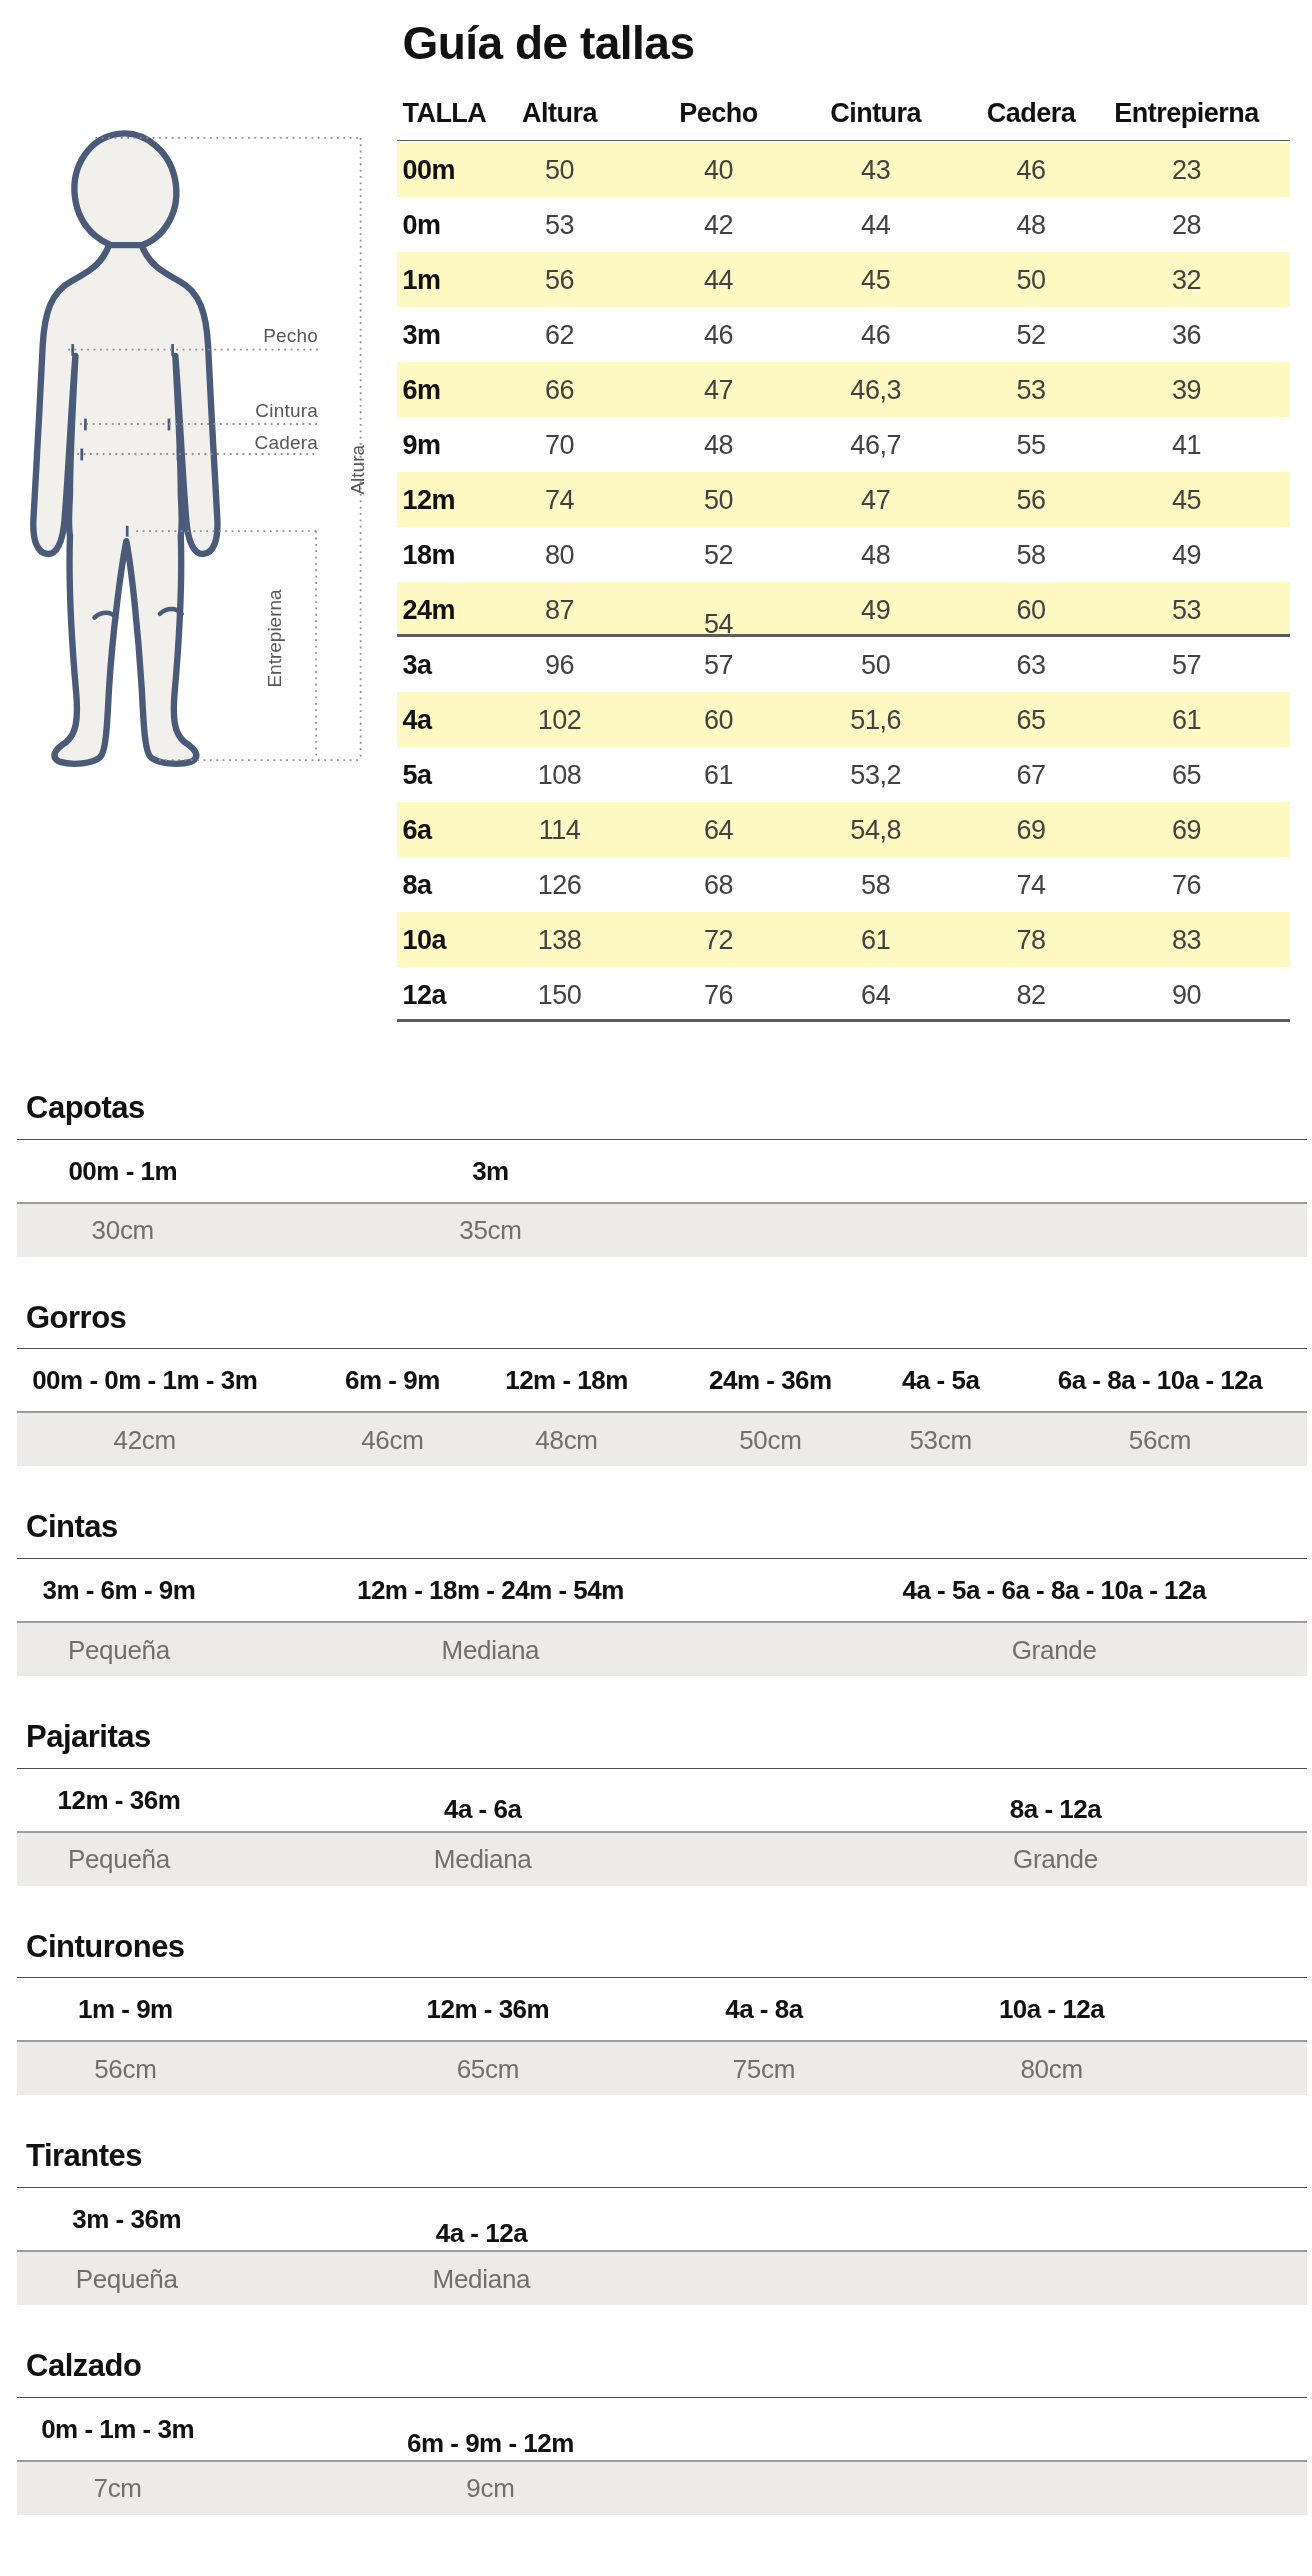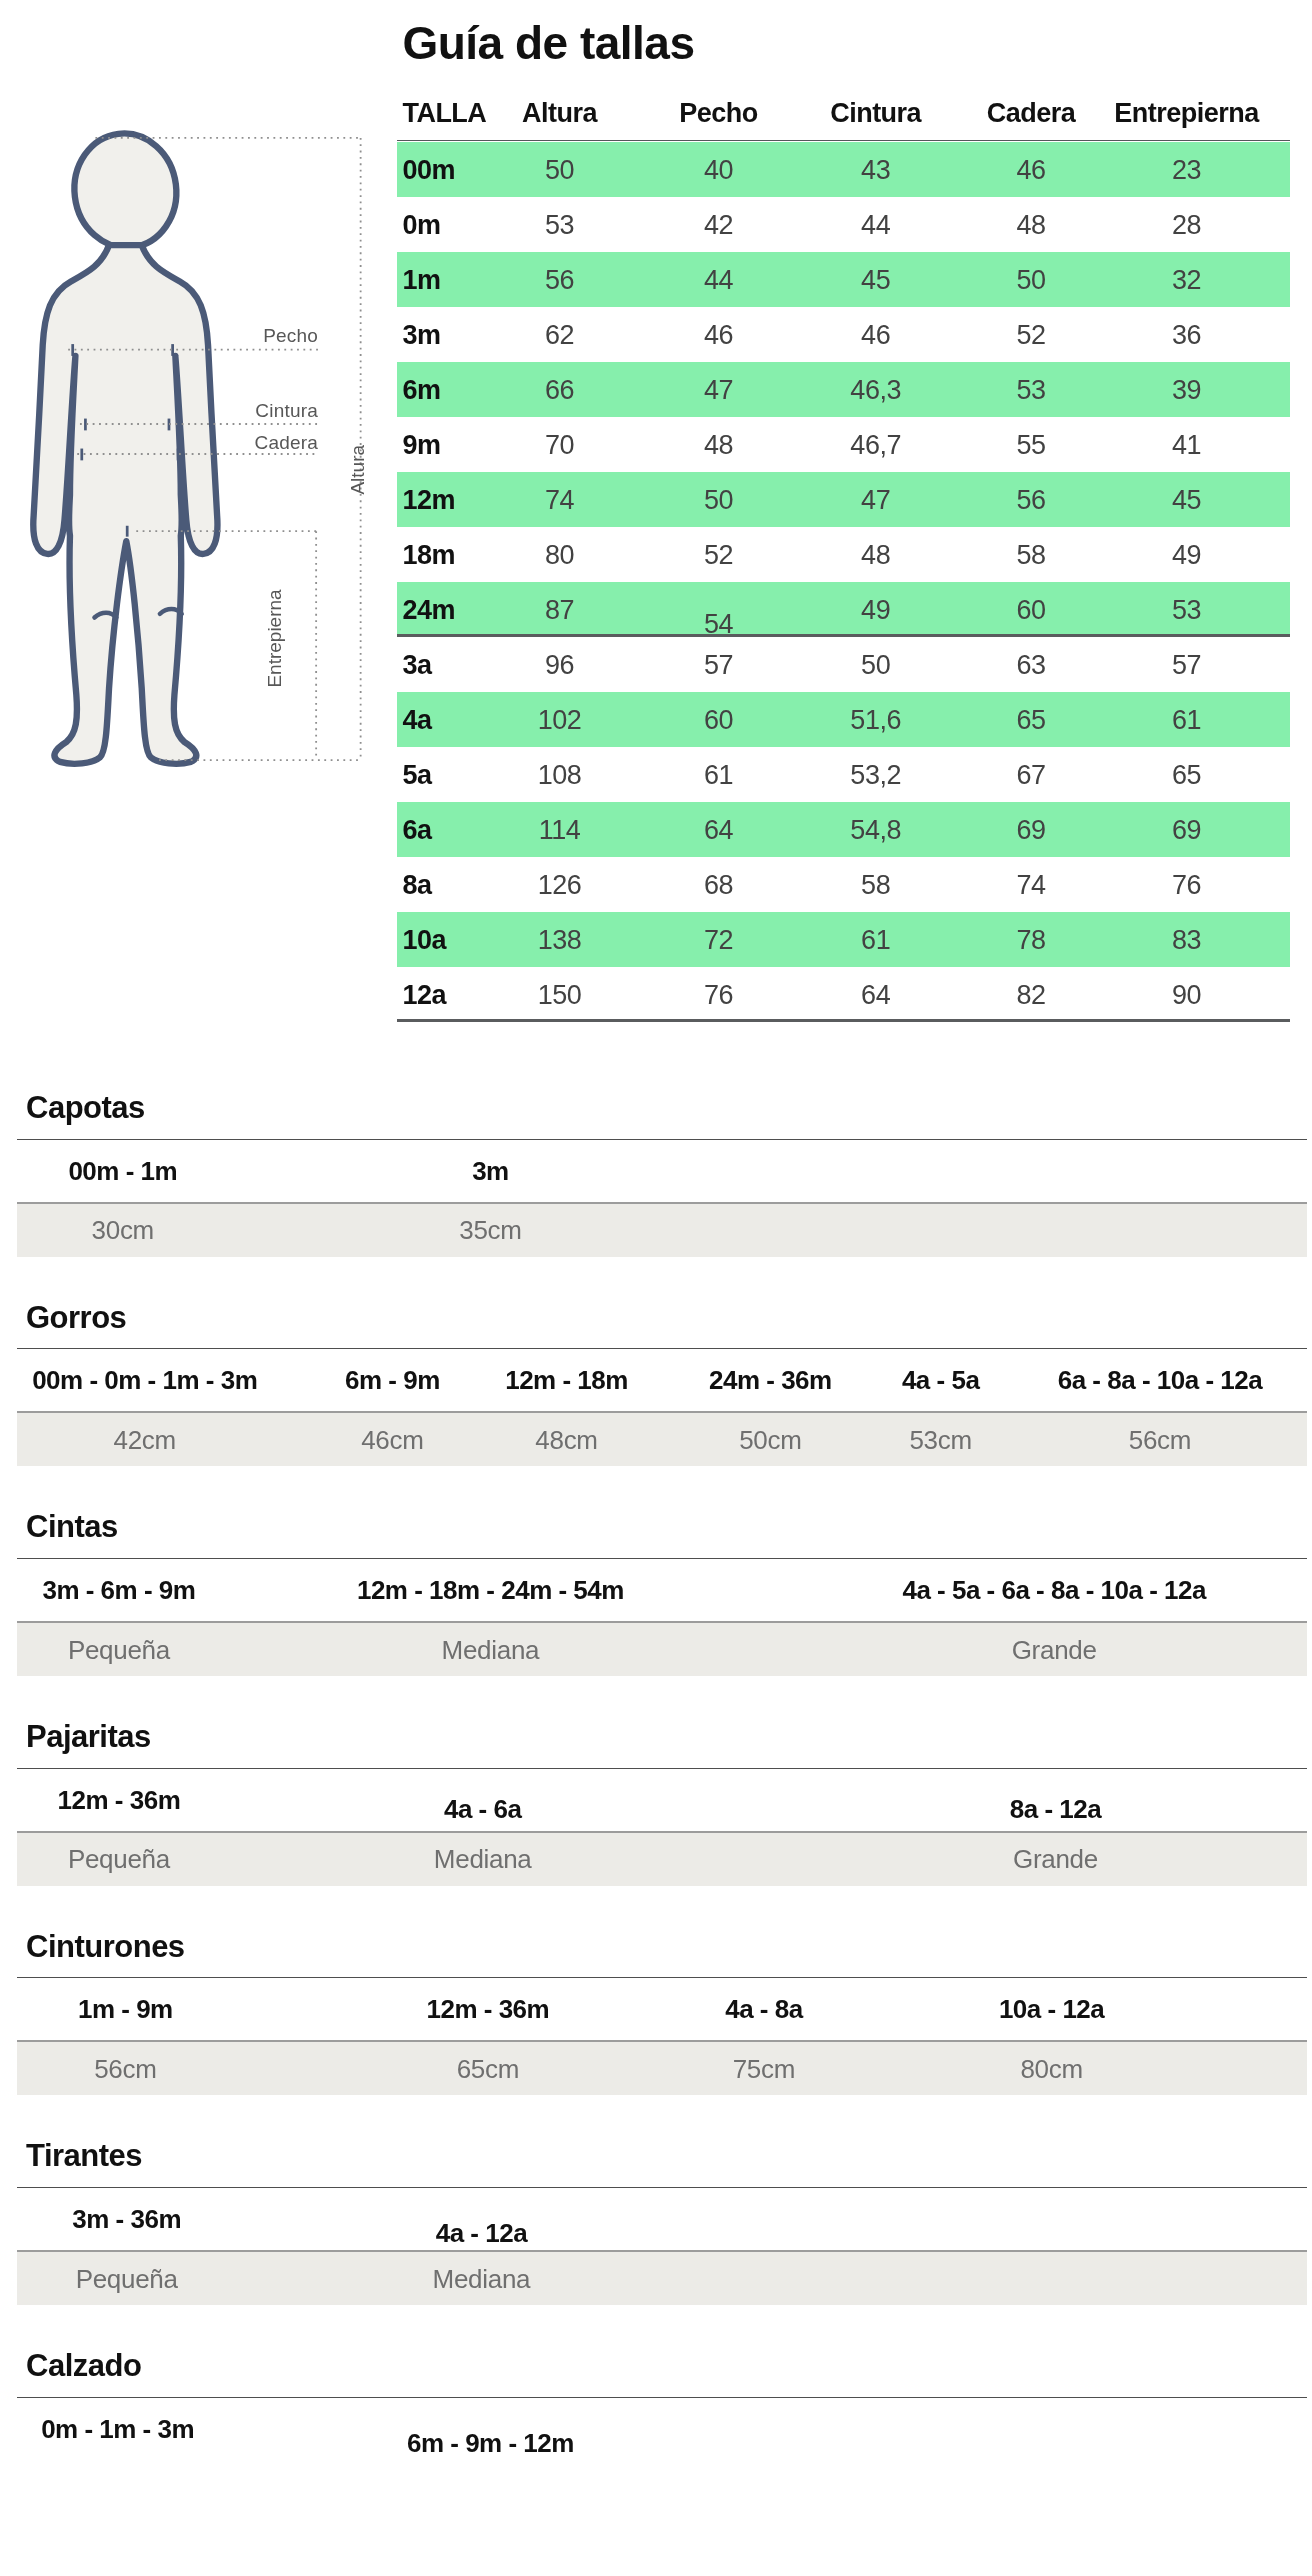--- a/index.html
+++ b/index.html
@@ -27,21 +27,21 @@
   }
   .st-header{position:absolute;left:0;top:87px;width:100%;height:53px;}
   .hc{
     position:absolute;bottom:11px;transform:translateX(-50%);
     font-weight:700;font-size:27px;letter-spacing:-0.5px;color:#111;white-space:nowrap;
   }
   .hc.first{left:5.4px;transform:none;}
   .st-underline{position:absolute;left:0;top:140px;width:100%;height:0;border-top:1.8px solid #54575a;}
   .st-rows{position:absolute;left:0;top:142px;width:100%;}
   .t-row{position:relative;height:55px;}
-  .t-row.stripe{background:#86efac;}
+  .t-row.stripe{background:#fef9c3;}
   .t-row.sep::after,.t-row.last::after{
     content:"";position:absolute;left:0;right:0;bottom:0;height:2.7px;background:#5a5c5e;
   }
   .t-label{
     position:absolute;left:5.4px;top:50%;transform:translateY(-50%);
     font-weight:700;font-size:27px;color:#111;letter-spacing:-0.5px;
   }
   .t-val{
     position:absolute;top:50%;transform:translate(-50%,-50%);
     font-size:27px;color:#424242;letter-spacing:-0.5px;white-space:nowrap;
@@ -365,17 +365,21 @@
           <span class="sec-vcell" style="left: 36%;">Mediana</span>
         </div>
       </div>
       <div class="section">
         <h2 class="sec-title">Calzado</h2>
         <div class="sec-rule"></div>
         <div class="sec-header">
           <span class="sec-hcell" style="left: 7.8%; transform: translate(-50%, calc(-50% + 0px));">0m - 1m - 3m</span>
           <span class="sec-hcell" style="left: 36.7%; transform: translate(-50%, calc(-50% + 14.5px));">6m - 9m - 12m</span>
         </div>
+        <div class="sec-band">
+          <span class="sec-vcell" style="left: 7.8%;">7cm</span>
+          <span class="sec-vcell" style="left: 36.7%;">9cm</span>
+        </div>
       </div>
     </div>
 
 </div>
 
 
 </body></html>

